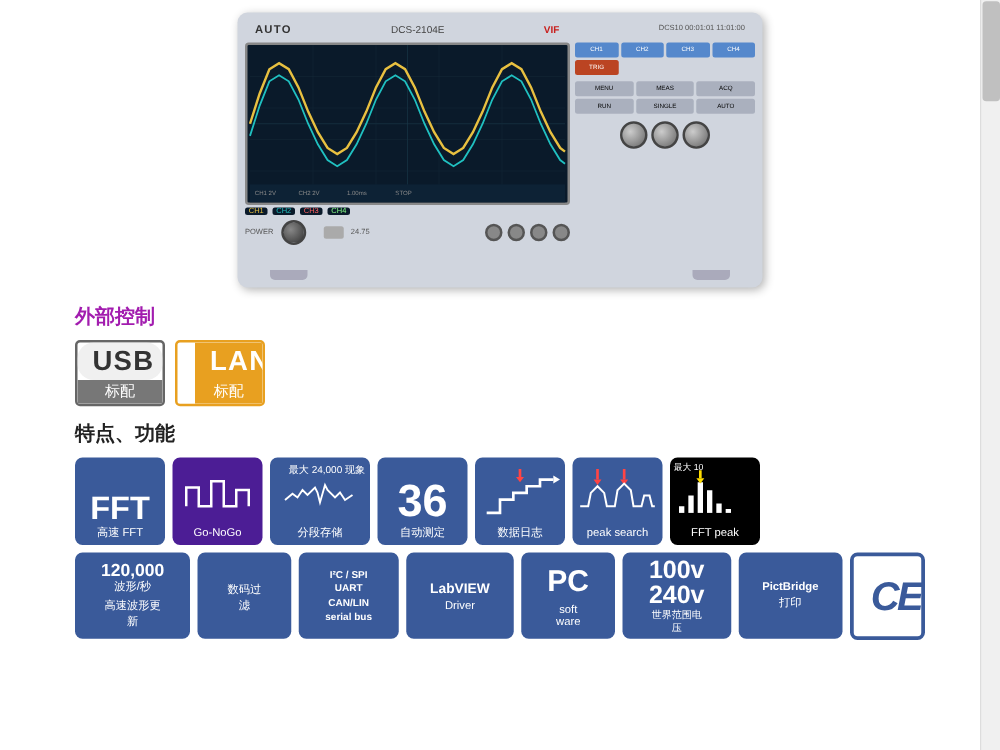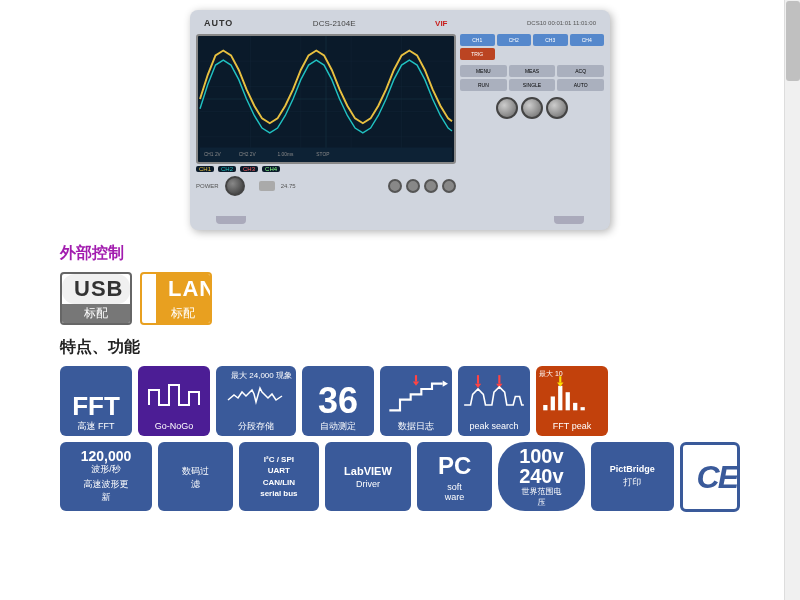--- a/index.html
+++ b/index.html
@@ -478,21 +478,21 @@
             <polygon points="12,10 15,14 18,10" fill="#ff4444"></polygon>
             <line x1="35" y1="2" x2="35" y2="10" stroke="#ff4444" stroke-width="2"></line>
             <polygon points="32,10 35,14 38,10" fill="#ff4444"></polygon>
 
             <polyline points="2,30 8,30 10,20 15,15 20,20 22,30 28,30 30,18 35,13 40,18 42,30 48,30 50,22 54,22 56,30 58,30" fill="none" stroke="white" stroke-width="1.5"></polyline>
           </svg>
         </div>
         <div class="feature-sub">peak search</div>
       </div>
 
-      <div class="feature-box fft-peak-box" style="background:#c2410c; min-width:72px;">
+      <div class="feature-box fft-peak-box" style="background:#000000; min-width:72px;">
         <div class="feature-small-text">最大 10</div>
         <div class="feature-icon-area">
           <svg viewBox="0 0 60 40" xmlns="http://www.w3.org/2000/svg">
 
             <line x1="5" y1="35" x2="5" y2="30" stroke="white" stroke-width="4"></line>
             <line x1="12" y1="35" x2="12" y2="22" stroke="white" stroke-width="4"></line>
             <line x1="19" y1="35" x2="19" y2="12" stroke="white" stroke-width="4"></line>
             <line x1="26" y1="35" x2="26" y2="18" stroke="white" stroke-width="4"></line>
             <line x1="33" y1="35" x2="33" y2="28" stroke="white" stroke-width="4"></line>
             <line x1="40" y1="35" x2="40" y2="32" stroke="white" stroke-width="4"></line>
@@ -530,21 +530,21 @@
       <div class="feature-box-2" style="min-width:72px;">
         <div style="font-size:11px; font-weight:bold; color:white; text-align:center;">LabVIEW</div>
         <div class="feature-sub-2">Driver</div>
       </div>
 
       <div class="feature-box-2" style="min-width:60px;">
         <div style="font-size:24px; font-weight:900; color:white;">PC</div>
         <div class="feature-sub-2">soft ware</div>
       </div>
 
-      <div class="feature-box-2" style="min-width:72px;border-radius:27px;">
+      <div class="feature-box-2" style="min-width:72px;">
         <div class="voltage-text">100v<br>240v</div>
         <div class="voltage-sub">世界范围电压</div>
       </div>
 
       <div class="feature-box-2" style="min-width:72px;">
         <div style="font-size:9px; font-weight:bold; color:white; text-align:center;">PictBridge</div>
         <div class="feature-sub-2">打印</div>
       </div>
 
       <div class="ce-box">

